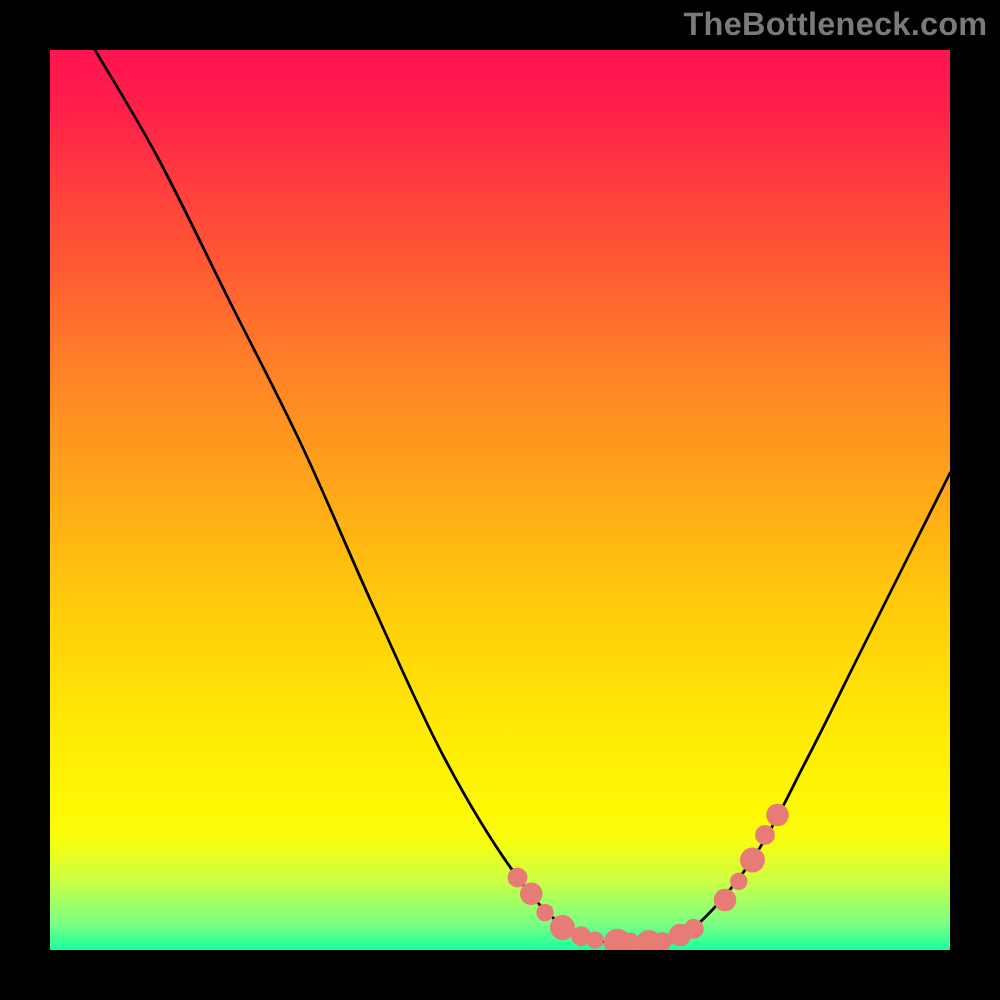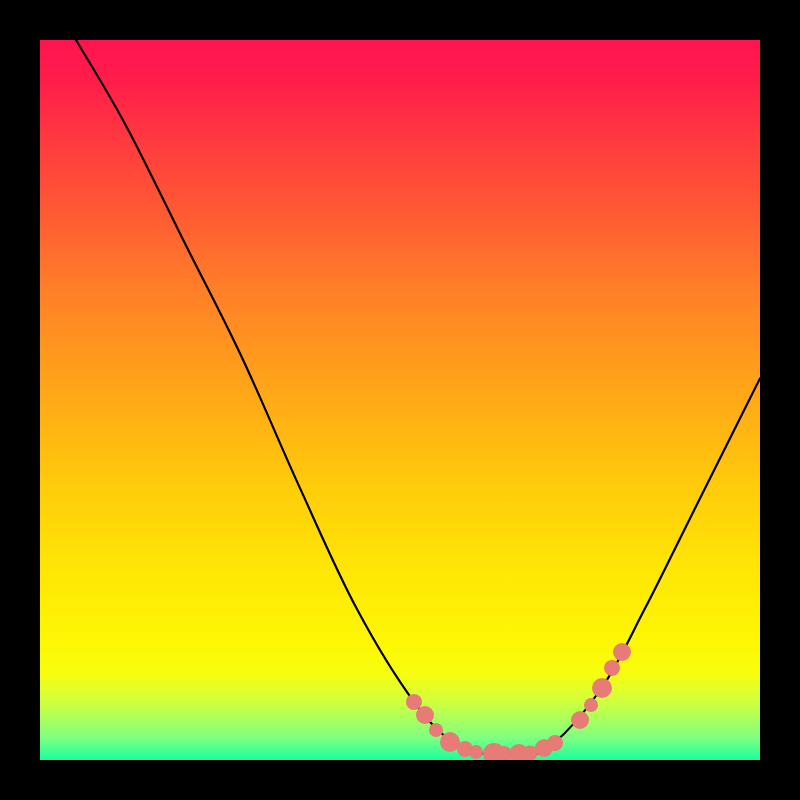--- a/index.html
+++ b/index.html
@@ -55,20 +55,21 @@
     background: #e77b76;
     border-radius: 50%;
     transform: translate(-50%, -50%);
     width: 18px;
     height: 18px;
   }
 </style>
 </head>
 <body>
 <div class="wrap">
+  <div class="watermark">TheBottleneck.com</div>
   <div class="plot">
     <div class="bg"></div>
     <svg class="curve" viewBox="0 0 720 720" preserveAspectRatio="none">
       <path id="curve-path" fill="none" stroke="#000" stroke-width="2.2" stroke-linecap="round" d="M 36 0 C 45.071999999999996 15.551999999999996, 66.96 50.11199999999997, 86.39999999999999 86.39999999999998 C 105.83999999999999 122.68799999999999, 123.264 160.12800000000004, 144 201.60000000000002 C 164.736 243.072, 180.86400000000003 272.736, 201.60000000000002 316.79999999999995 C 222.336 360.8639999999999, 238.464 401.03999999999996, 259.2 446.4 C 279.936 491.76, 296.064 529.92, 316.8 568.8 C 337.536 607.68, 356.25600000000003 637.776, 374.40000000000003 662.4 C 392.54400000000004 687.024, 403.344 696.2688, 417.59999999999997 705.6 C 431.85599999999994 714.9312, 441.93600000000004 712.6848, 453.6 714.24 C 465.264 715.7952, 472.03200000000004 715.7952, 482.40000000000003 714.24 C 492.76800000000003 712.6848, 496.944 717.5232, 511.2 705.6 C 525.456 693.6768000000001, 544.7520000000001 672.624, 561.6 648 C 578.448 623.376, 589.2479999999999 598.608, 604.8 568.8 C 620.352 538.992, 632.448 513.504, 648 482.4 C 663.552 451.296, 678.2399999999999 421.92, 691.1999999999999 396 C 704.16 370.08, 714.816 348.768, 720 338.4"></path>
     </svg>
     <div id="blobs">
         <div class="blob" style="width: 16px; height: 16px; left: 374.4px; top: 662.4px;"></div>
         <div class="blob" style="width: 18px; height: 18px; left: 385.2px; top: 675.36px;"></div>
         <div class="blob" style="width: 14px; height: 14px; left: 396px; top: 689.76px;"></div>
         <div class="blob" style="width: 20px; height: 20px; left: 410.4px; top: 702px;"></div>

